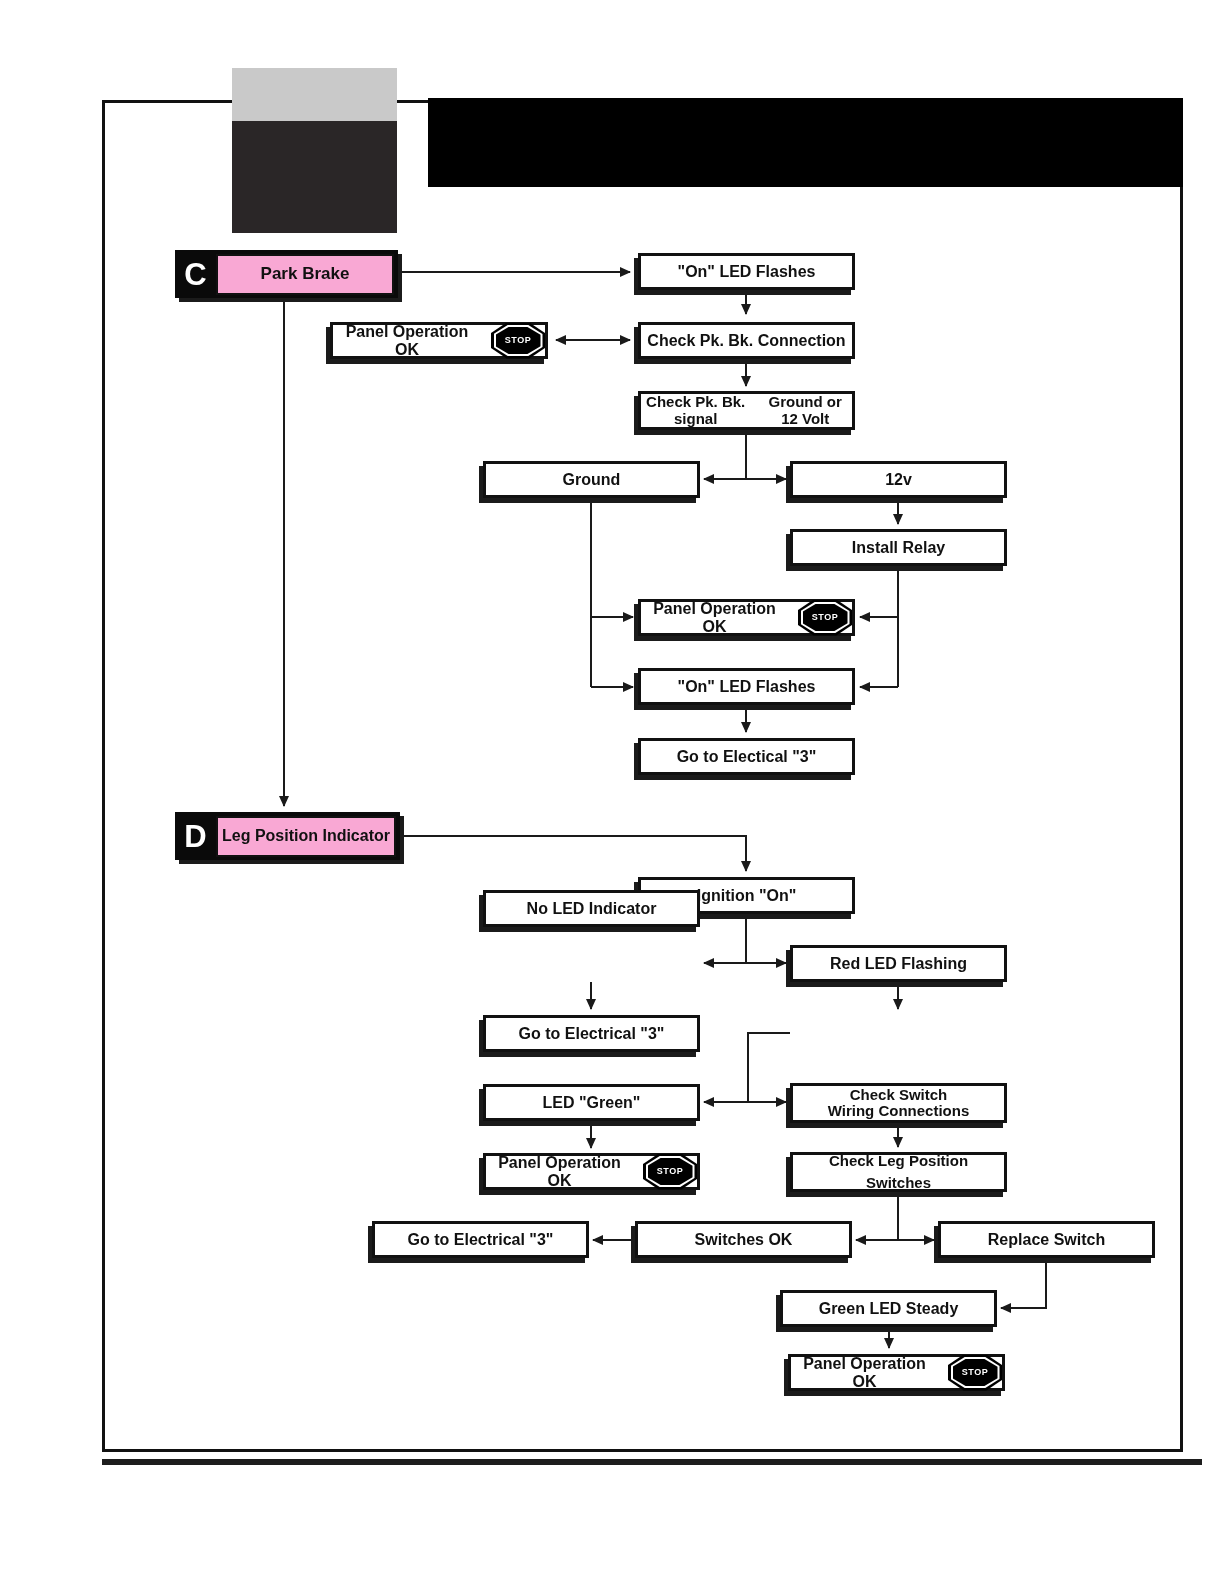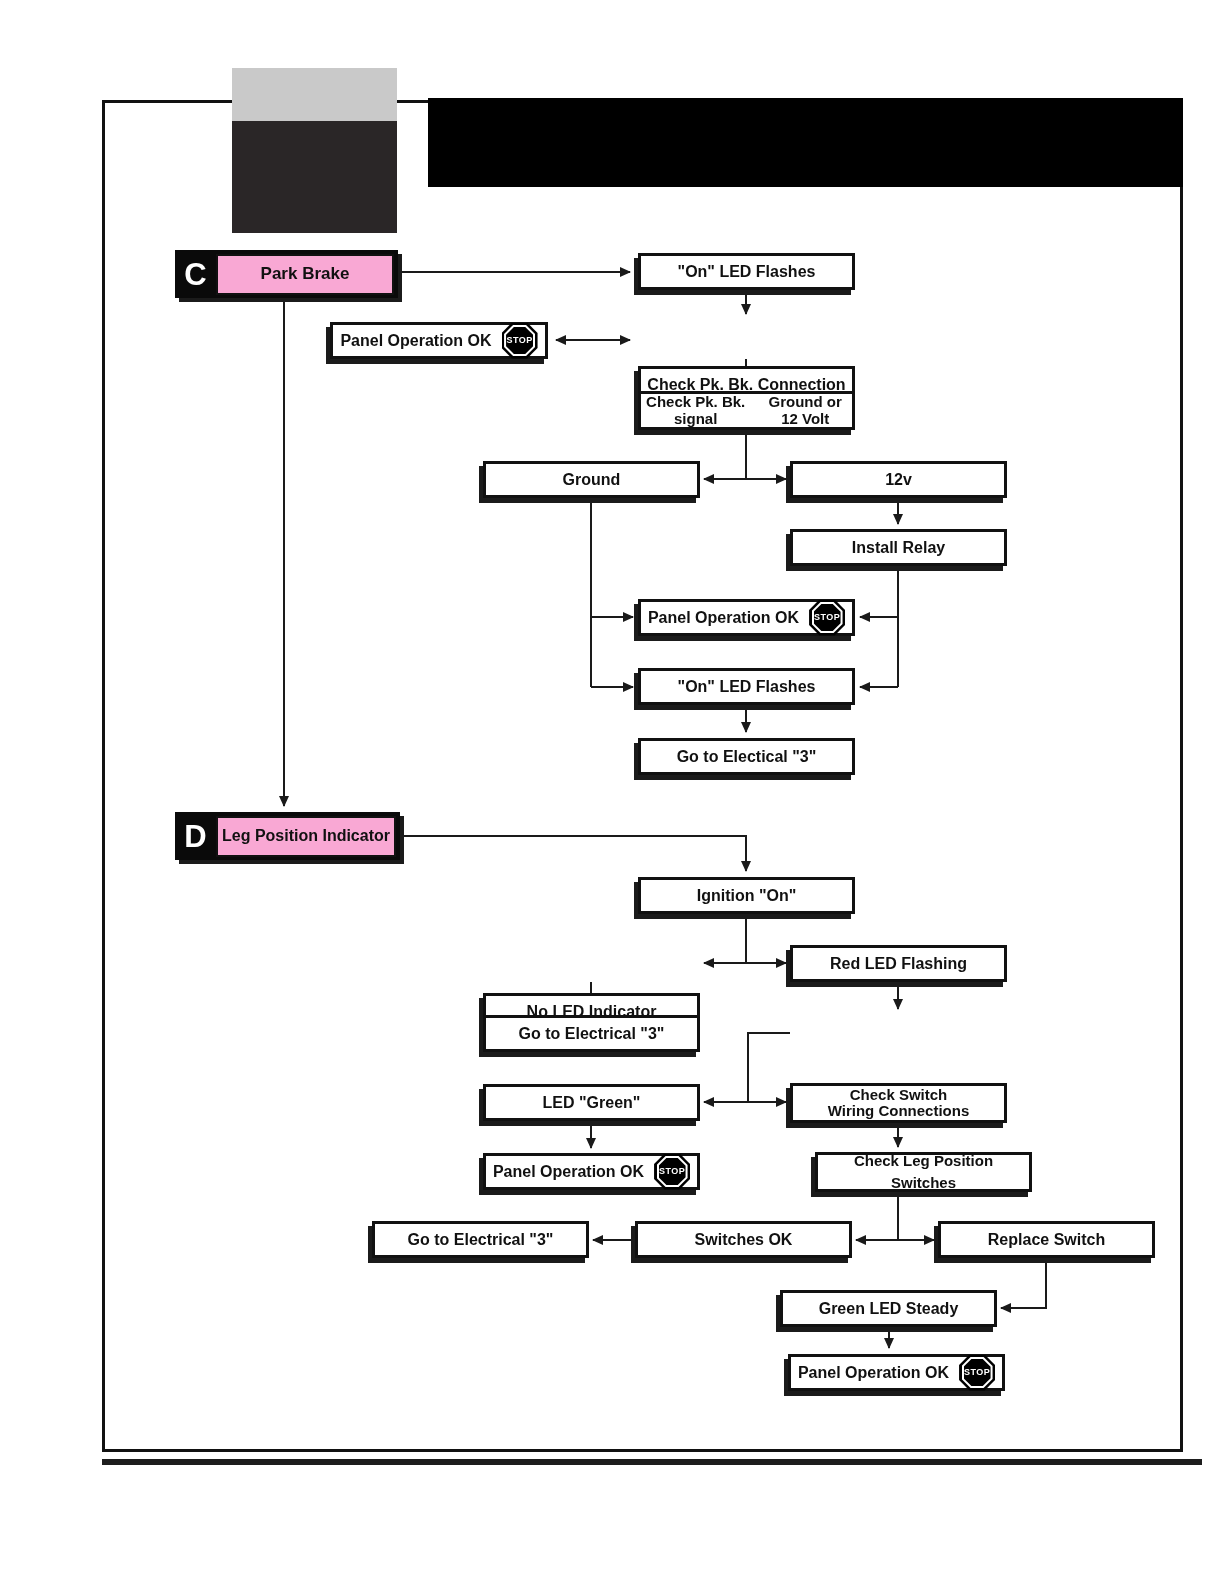--- a/index.html
+++ b/index.html
@@ -11,21 +11,21 @@
   .rect{position:absolute;box-sizing:border-box;}
   .fbox{position:absolute;box-sizing:border-box;background:#fff;border:3px solid #111;
         box-shadow:-4px 5px 0 #1b1b1b;display:flex;align-items:center;justify-content:center;
         gap:10px;font-weight:bold;font-size:16px;text-align:center;z-index:2;line-height:1.08;}
   .fbox.two{font-size:15px;}
   .tab{position:absolute;box-sizing:border-box;background:#0a0a0a;box-shadow:4px 4px 0 #1b1b1b;
        display:flex;align-items:center;z-index:2;}
   .tab-letter{color:#fff;font-size:31px;font-weight:bold;width:41px;text-align:center;line-height:1;}
   .tab-label{flex:1;background:#f9a8d4;border:2px solid #111;height:37px;margin-right:4px;
              display:flex;align-items:center;justify-content:center;font-weight:bold;font-size:17px;}
-  .stop{width:36px;height:36px;position:relative;flex:0 0 auto;}
+  .stop{width:24px;height:36px;position:relative;flex:0 0 auto;padding-left:30px;}
   .oct{position:absolute;clip-path:polygon(29% 0,71% 0,100% 29%,100% 71%,71% 100%,29% 100%,0 71%,0 29%);}
   .o1{inset:0;background:#000;}
   .o2{inset:2.5px;background:#fff;}
   .o3{inset:4.5px;background:#000;display:flex;align-items:center;justify-content:center;}
   .o3 span{color:#fff;font-size:9px;font-weight:bold;letter-spacing:0.5px;}
   .bottom-rule{position:absolute;left:102px;top:1459px;width:1100px;height:6px;background:#1d1d1d;z-index:2;}
 </style>
 </head>
 <body>
 
@@ -95,21 +95,21 @@
     <span>Panel Operation OK</span>
     <span class="stop">
       <span class="oct o1"></span>
         <span class="oct o2"></span>
       <span class="oct o3">
           <span>STOP</span>
         </span>
     </span>
   </div>
 
-  <div class="fbox" style="left:638px;top:322px;width:217px;height:37px;margin-top:44px;">
+  <div class="fbox" style="left:638px;top:322px;width:217px;height:37px;">
     <span>Check Pk. Bk. Connection</span>
   </div>
 
   <div class="fbox two" style="left:638px;top:391px;width:217px;height:39px;gap:8px;">
     <span>Check Pk. Bk. signal</span>
     <span>Ground or 12 Volt</span>
   </div>
 
   <div class="fbox" style="left:483px;top:461px;width:217px;height:37px;">
     <span>Ground</span>
@@ -146,21 +146,21 @@
     <span class="tab-letter">D</span>
     <div class="tab-label" style="font-size:16px;">
       <span>Leg Position Indicator</span>
     </div>
   </div>
 
   <div class="fbox" style="left:638px;top:877px;width:217px;height:37px;">
     <span>Ignition "On"</span>
   </div>
 
-  <div class="fbox" style="left:483px;top:993px;width:217px;height:37px;">
+  <div class="fbox" style="left:483px;top:890px;width:217px;height:37px;">
     <span>No LED Indicator</span>
   </div>
 
   <div class="fbox" style="left:790px;top:945px;width:217px;height:37px;">
     <span>Red LED Flashing</span>
   </div>
 
   <div class="fbox" style="left:483px;top:1015px;width:217px;height:37px;">
     <span>Go to Electrical "3"</span>
   </div>
@@ -179,21 +179,21 @@
     <span>Panel Operation OK</span>
     <span class="stop">
       <span class="oct o1"></span>
         <span class="oct o2"></span>
       <span class="oct o3">
           <span>STOP</span>
         </span>
     </span>
   </div>
 
-  <div class="fbox two" style="left:815px;top:1152px;width:217px;height:40px;flex-direction:column;gap:6px;">
+  <div class="fbox two" style="left:790px;top:1152px;width:217px;height:40px;flex-direction:column;gap:6px;">
     <span>Check Leg Position</span>
     <span>Switches</span>
   </div>
 
   <div class="fbox" style="left:372px;top:1221px;width:217px;height:37px;">
     <span>Go to Electrical "3"</span>
   </div>
 
   <div class="fbox" style="left:635px;top:1221px;width:217px;height:37px;">
     <span>Switches OK</span>

